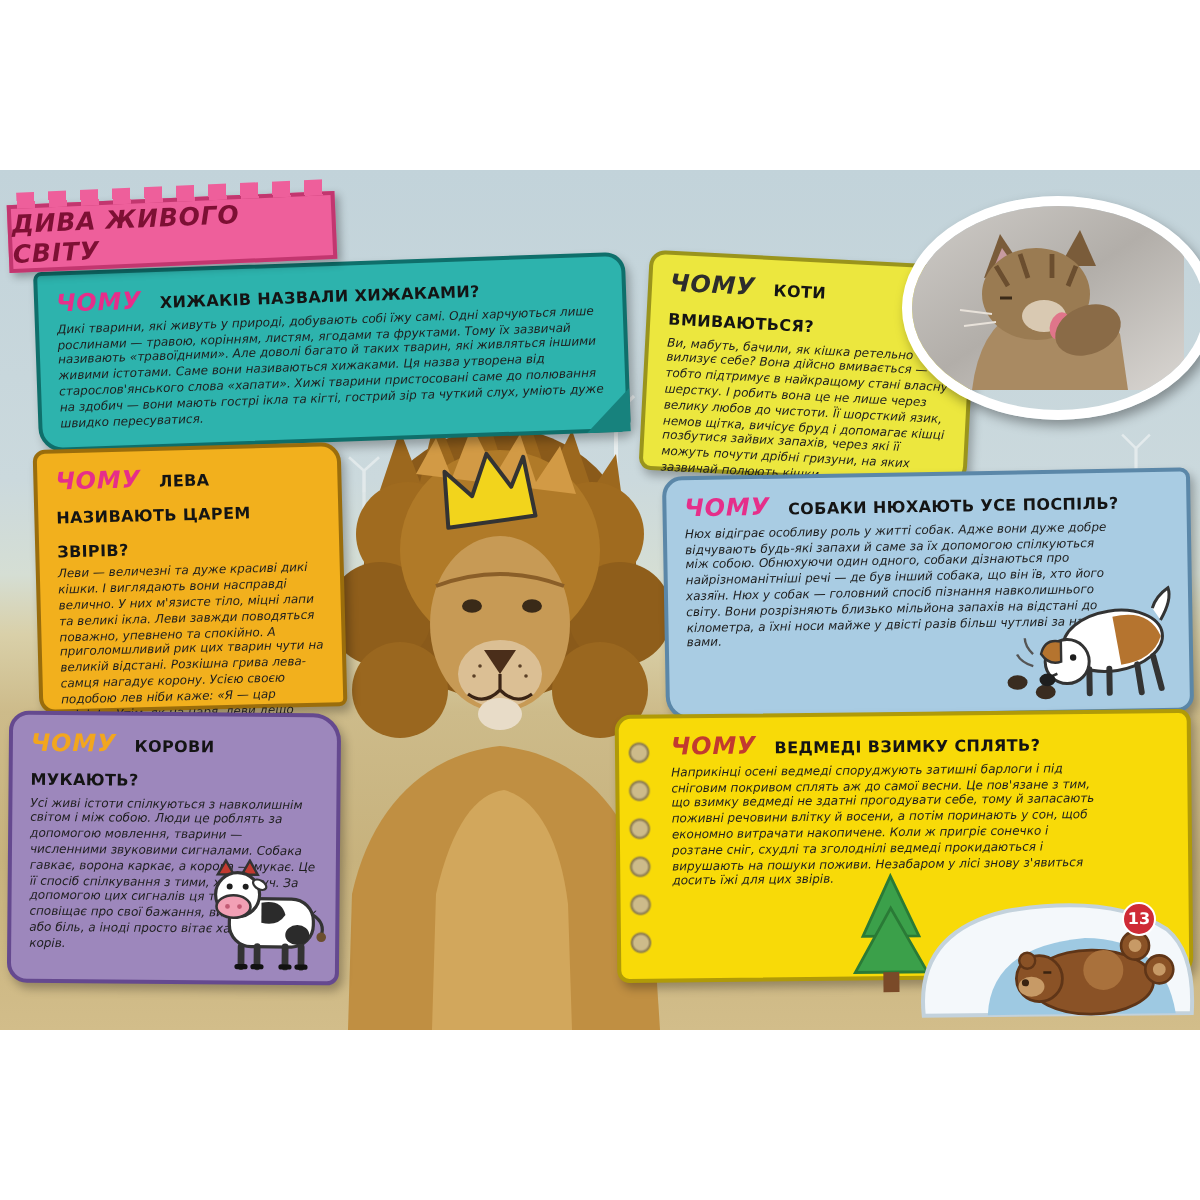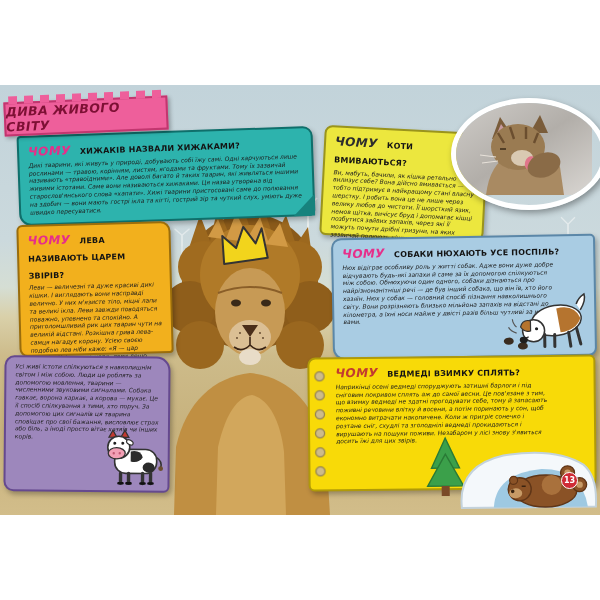--- a/index.html
+++ b/index.html
@@ -47,21 +47,21 @@
   .banner::before{content:"";position:absolute;top:-8px;left:3px;right:3px;height:8px;
           background:repeating-linear-gradient(90deg,#ee5f9b 0 9px,rgba(0,0,0,0) 9px 16px);}
   .banner-title{font-size:12.5px;font-weight:bold;font-style:italic;color:#7d1034;letter-spacing:.4px;}
   
   .cat-photo{position:absolute;left:451px;top:13px;width:146px;height:102px;border-radius:50%;
              border:5px solid #fff;overflow:hidden;box-shadow:2px 3px 6px rgba(0,0,0,.35);z-index:6;}
   .lion{position:absolute;left:156px;top:112px;width:192px;height:318px;z-index:2;}
   .cow-art{position:absolute;right:3px;bottom:3px;}
   .dog-art{position:absolute;right:6px;bottom:2px;}
   .bear-art{position:absolute;right:-4px;bottom:-26px;}
-  .page-num{position:absolute;left:561px;top:387px;width:17px;height:17px;border-radius:50%;
+  .page-num{position:absolute;left:561px;top:366px;width:17px;height:17px;border-radius:50%;
             background:#cf2b36;border:1.5px solid #fff;box-sizing:border-box;color:#fff;
             font-size:8px;font-weight:bold;display:flex;align-items:center;justify-content:center;z-index:8;}
 </style>
 </head>
 <body>
 
 <div class="page">
 
   <svg class="turbine" style="left:296px;top:110px" width="24" height="52" viewBox="0 0 24 52">
       <line x1="12" y1="12" x2="12" y2="50" stroke="#eef2f2" stroke-width="2"></line>
@@ -215,20 +215,24 @@
         <circle cx="37" cy="42" r="11" fill="#fff" stroke="#333" stroke-width="1.5"></circle>
         <path d="M34,32 Q26,30 24,38 Q28,44 34,42 Z" fill="#b5742f" stroke="#333" stroke-width="1.2"></path>
         <path d="M32,48 Q26,50 25,54" stroke="#333" stroke-width="1.4" fill="none"></path>
         <ellipse cx="27" cy="51" rx="4" ry="3.2" fill="#1e1e1e"></ellipse>
         <circle cx="40" cy="40" r="1.6" fill="#1e1e1e"></circle>
       </g>
     </svg>
   </section>
 
   <section class="panel cows">
+    <div class="heading">
+      <span class="why">ЧОМУ</span>
+      <span class="q">КОРОВИ МУКАЮТЬ?</span>
+    </div>
     <div class="body-text">
       <span>Усі живі істоти спілкуються з навколишнім світом і між собою. Люди це роблять за допомогою мовлення, тварини — численними звуковими сигналами. Собака гавкає, ворона каркає, а корова — мукає. Це її спосіб спілкування з тими, хто поруч. За допомогою цих сигналів ця тварина сповіщає про свої бажання, висловлює страх або біль, а іноді просто вітає хазяїв чи інших корів.</span>
     </div>
     <svg class="cow-art" width="64" height="58" viewBox="0 0 64 58">
       <g>
         <path d="M56,28 Q62,32 60,38" stroke="#333" stroke-width="1.6" fill="none"></path>
         <circle cx="60" cy="39" r="2.4" fill="#6b4e2f"></circle>
         <rect x="14" y="20" width="42" height="24" rx="11" fill="#fff" stroke="#333" stroke-width="1.6"></rect>
         <path d="M30,22 Q40,20 42,28 Q38,34 30,32 Z" fill="#2b2b2b"></path>
         <ellipse cx="48" cy="38" rx="6" ry="5" fill="#2b2b2b"></ellipse>

